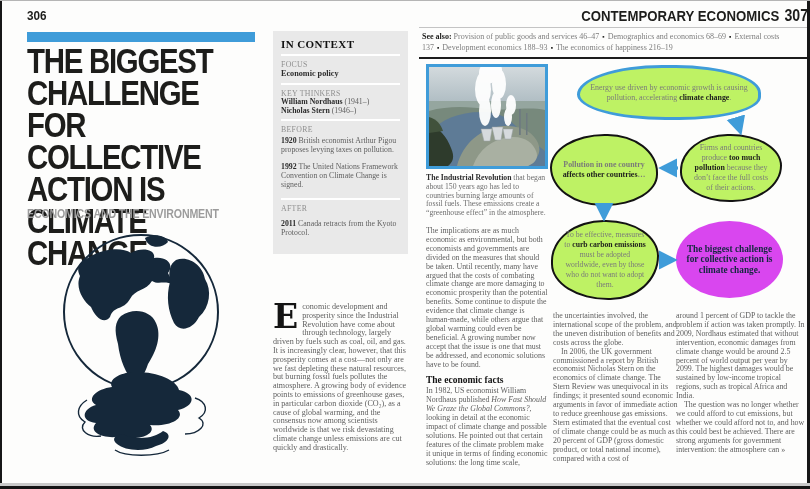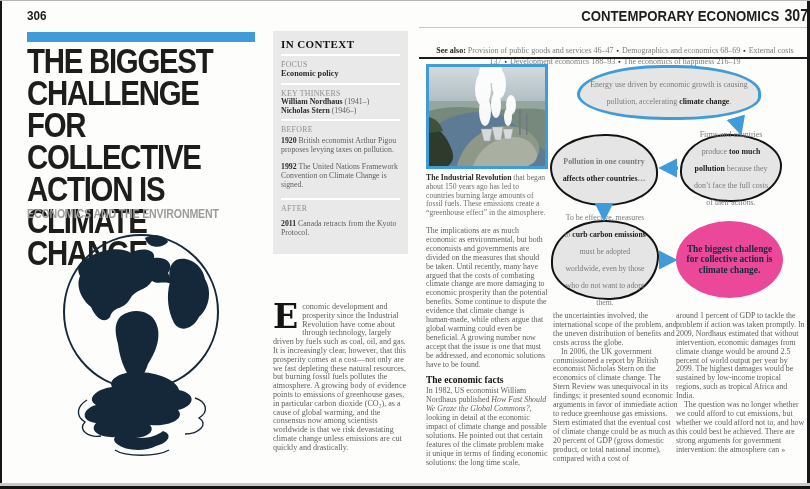--- a/index.html
+++ b/index.html
@@ -36,51 +36,51 @@
 
   .intro{position:absolute;left:271px;top:302px;width:136px;font-size:8.1px;line-height:8.8px;color:#5e5e5e;text-align:left;}
   .dropcap{float:left;font-family:"DejaVu Serif",serif;font-weight:bold;font-size:33px;line-height:26px;color:#141414;margin:1px 4px 0 0;}
 
   
   .rp-header{position:absolute;left:410px;top:6px;width:396px;text-align:right;transform:scaleX(.88);transform-origin:100% 0;white-space:nowrap;color:#1d1d1b;}
   .rp-header .hd-title{font-size:15px;letter-spacing:0;}
   .rp-header .hd-num{font-size:16px;margin-left:6px;}
   .rule-light{position:absolute;left:417px;top:26px;width:389px;height:1px;background:#c4c4c4;}
   .rule-dark{position:absolute;left:417px;top:56px;width:389px;height:2px;background:#1c1c1c;}
-  .see-also{position:absolute;left:420px;top:45px;width:386px;font-size:8px;line-height:10.5px;color:#7d7d7d;text-align:center;}
+  .see-also{position:absolute;left:420px;top:31px;width:386px;font-size:8px;line-height:10.5px;color:#7d7d7d;}
   .see-also .lbl{font-weight:bold;color:#1d1d1b;}
   .see-item + .see-item::before{content:"▪";color:#1d1d1b;font-size:6.5px;padding:0 3px;}
 
   .col{position:absolute;font-size:7.9px;line-height:8.9px;color:#5e5e5e;}
   .col p{margin:0;}
   .col .indent{text-indent:8px;}
   .col1{left:424px;top:63px;width:122px;}
   .col2{left:551px;top:311px;width:125px;}
   .col3{left:674px;top:311px;width:130px;}
   .photo-frame{width:116px;height:99px;border:3px solid #3f9cd9;margin-bottom:5px;background:#9fb0ba;}
   .photo-frame svg{display:block;width:100%;height:100%;}
   .caption{font-size:7.7px;line-height:8.8px;color:#6e6e6e;margin-bottom:9px;}
   .caption b{color:#2c2c2c;}
   .col-heading{font-size:9.5px;font-weight:bold;color:#111;margin:6px 0 1px 0;line-height:11px;}
   .runover{font-size:7.9px;}
 
   
   .node{position:absolute;display:flex;align-items:center;justify-content:center;text-align:center;
-    box-sizing:border-box;font-size:7.9px;line-height:17px;color:#7a7a7a;padding:4px 9px;background:#e5e5e5;}
+    box-sizing:border-box;font-size:7.9px;line-height:10px;color:#7a7a7a;padding:4px 9px;background:#bef264;}
   .node b{color:#1e1e1e;}
   .node-blue-outline{border:3px solid #3f9cd9;border-radius:50% 50% 48% 52% / 58% 55% 45% 50%;}
   .node-black{border:2.5px solid #131313;}
   .nb1{border-radius:48% 52% 50% 50% / 55% 48% 55% 45%;justify-content:center;}
   .nb2{border-radius:52% 48% 50% 50% / 48% 55% 45% 55%;font-weight:bold;}
   .nb3{border-radius:50% 50% 46% 54% / 52% 46% 56% 46%;}
   .node1{left:575px;top:64px;width:184px;height:55px;}
   .node2{left:678px;top:133px;width:102px;height:68px;}
   .node3{left:548px;top:133px;width:108px;height:72px;}
   .node4{left:549px;top:219px;width:108px;height:80px;font-size:7.7px;}
-  .node5{left:674px;top:220px;width:107px;height:77px;background:#ec4899;border:none;border-radius:50%;
+  .node5{left:674px;top:220px;width:107px;height:77px;background:#d946ef;border:none;border-radius:50%;
     color:#13283e;font-weight:bold;font-size:9.3px;line-height:10.6px;padding:6px 10px;}
   .arrows{position:absolute;left:545px;top:60px;width:265px;height:250px;pointer-events:none;}
 </style>
 </head>
 <body>
 
 <div class="spread">
 
   <div>
     <div class="page-num-left cond">306</div>

